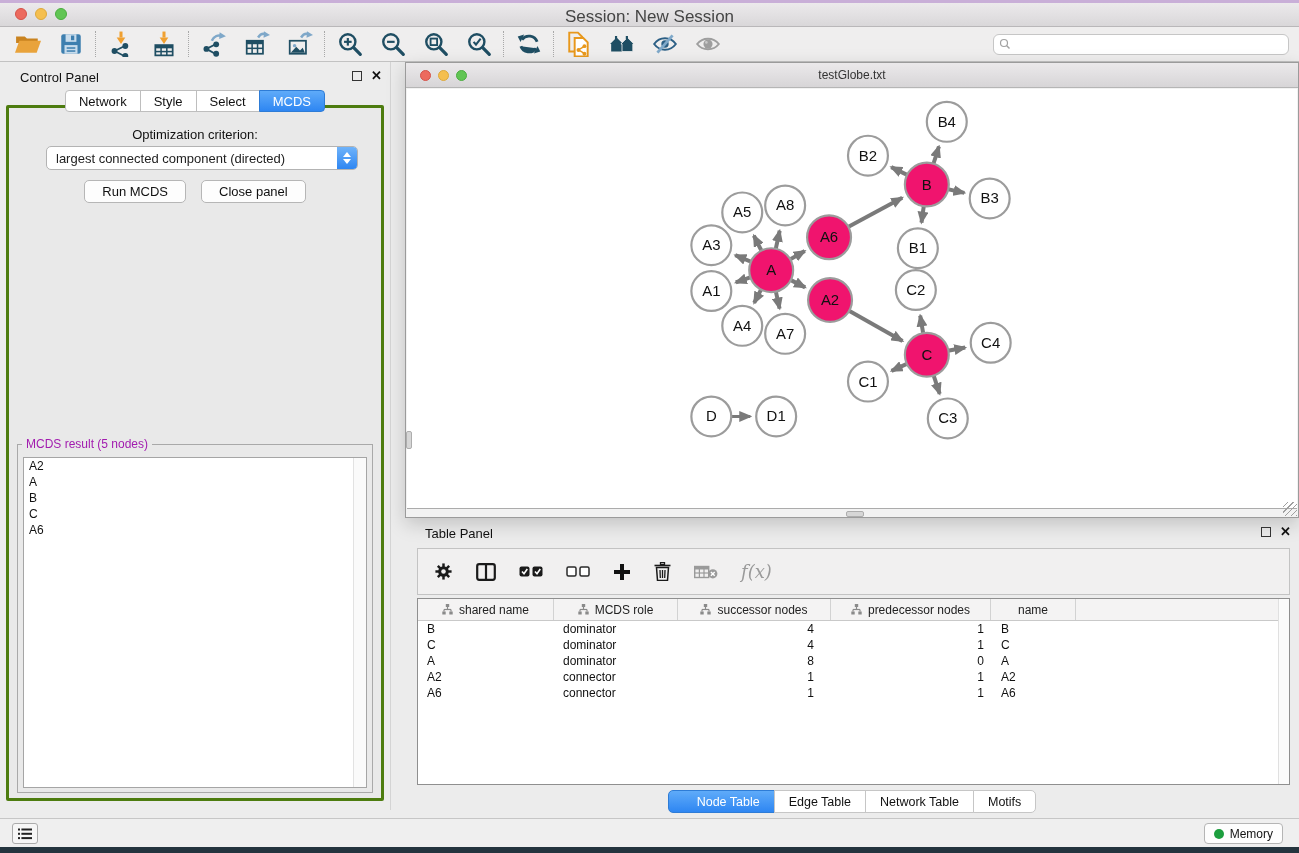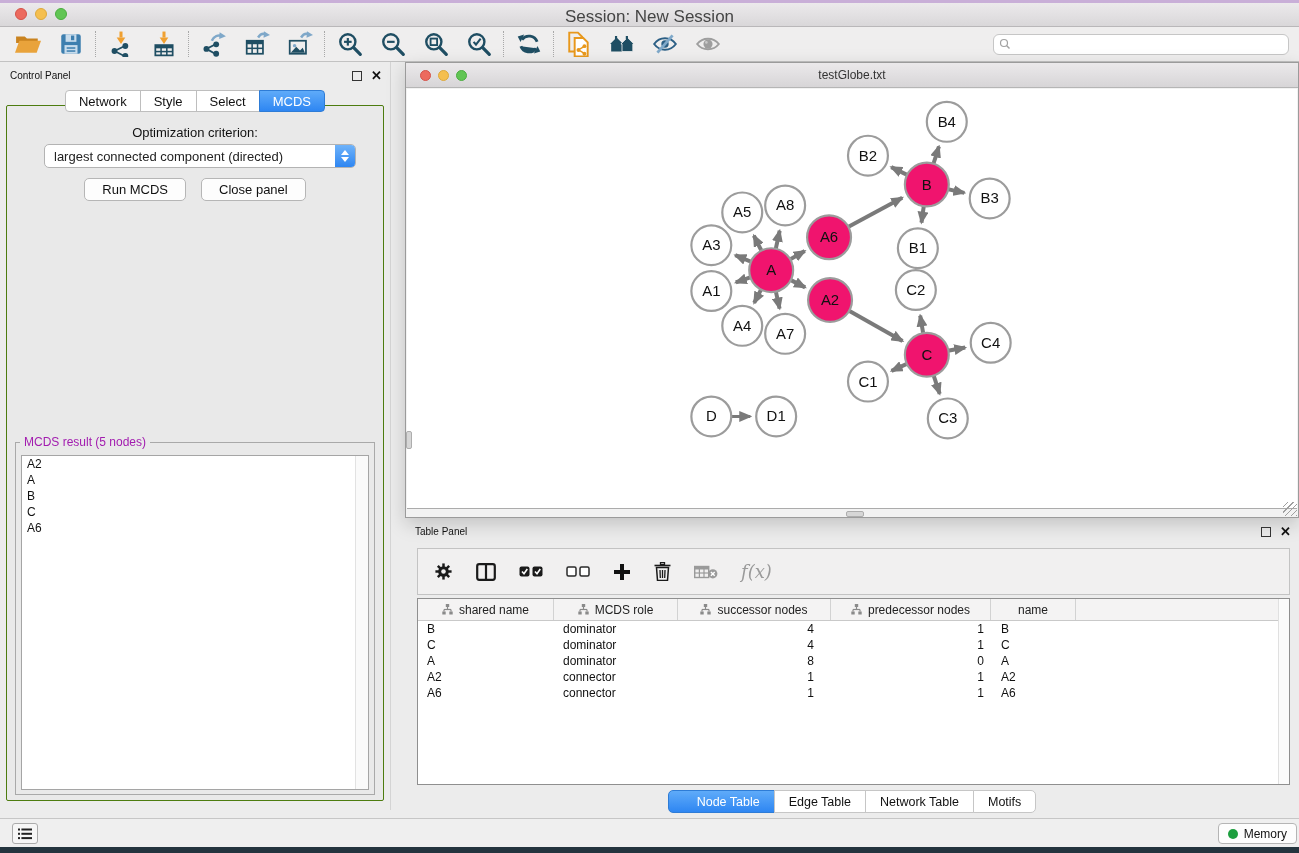--- a/index.html
+++ b/index.html
@@ -29,32 +29,32 @@
                border:1px solid #C6C6C6; border-radius:6px; display:flex; align-items:center; padding-left:5px; }
   .searchbox svg { width:12px; height:12px; opacity:.55; }
   .searchbox input { border:none; outline:none; flex:1; font-size:12px; background:transparent; padding-left:4px; font-family:"Liberation Sans",sans-serif; }
 
   
   .main { position:absolute; left:0; top:62px; width:100%; height:756px; background:#ECECEC; }
 
   
   .control-panel { position:absolute; left:0; top:0; width:391px; height:748px; border-right:1px solid #D4D4D4; }
   .panel-head { position:relative; height:28px; }
-  .panel-title { position:absolute; left:10px; top:8px; font-size:10px; color:#111; }
+  .panel-title { position:absolute; left:20px; top:8px; font-size:13px; color:#111; }
   .panel-btns { position:absolute; right:8px; top:9px; display:flex; gap:9px; align-items:center; }
   .float-btn { width:10px; height:10px; border:1.5px solid #333; background:transparent; }
   .close-btn { font-size:13px; font-weight:bold; color:#111; line-height:10px; }
   .ctab-row { position:relative; height:22px; display:flex; justify-content:center; z-index:2; }
   .ctab { height:22px; padding:0 13px; background:#fff; border:1px solid #BEBEBE; margin-left:-1px;
           font-size:13px; display:flex; align-items:center; color:#111; }
   .ctab:first-child { border-radius:4px 0 0 4px; margin-left:0; }
   .ctab:last-child { border-radius:0 4px 4px 0; }
   .ctab.sel { background:linear-gradient(#5FABF9,#2E86F2); border-color:#2E7CD6; color:#fff; }
   .cp-body { position:absolute; left:6px; right:6px; top:43px; bottom:9px; background:#E9E9E9;
-             border:1px solid #4d7c0f; border-radius:2px; }
+             border:3px solid #4d7c0f; border-radius:2px; }
   .opt-label { text-align:center; margin-top:19px; font-size:13px; color:#111; }
   .cselect { position:absolute; left:37px; top:38px; width:312px; height:24px; background:#fff;
              border:1px solid #B3B3B3; border-radius:5px; font-size:13px; display:flex; align-items:center; }
   .cselect .val { padding-left:9px; flex:1; white-space:nowrap; overflow:hidden; }
   .spinner { width:20px; height:22px; background:linear-gradient(#6FB3FA,#2E86F2); border-radius:0 4px 4px 0;
              display:flex; flex-direction:column; align-items:center; justify-content:center; gap:2px; }
   .spinner i { width:0; height:0; border-left:4px solid transparent; border-right:4px solid transparent; }
   .spinner .up { border-bottom:5px solid #fff; }
   .spinner .dn { border-top:5px solid #fff; }
   .cp-buttons { position:absolute; left:0; right:0; top:72px; display:flex; justify-content:center; gap:15px; }
@@ -108,21 +108,21 @@
   .ttab { height:23px; padding:0 14px; background:#fff; border:1px solid #C6C6C6; margin-left:-1px;
           font-size:12.5px; display:flex; align-items:center; color:#111; }
   .ttab:first-child { border-radius:5px 0 0 5px; margin-left:0; }
   .ttab:last-child { border-radius:0 5px 5px 0; }
   .ttab.sel { background:linear-gradient(#5FABF9,#2E86F2); border-color:#2E7CD6; color:#fff;padding-left:28px; }
 
   
   .statusbar { position:absolute; left:0; top:818px; width:100%; height:29px; background:#EFEFEF; border-top:1px solid #C6C6C6; }
   .list-btn { position:absolute; left:12px; top:4px; width:26px; height:21px; background:#F6F6F6;
               border:1px solid #ABABAB; border-radius:3px; display:flex; align-items:center; justify-content:center; }
-  .memory-btn { position:absolute; right:2px; top:4px; height:21px; padding:0 9px; background:#FDFDFD;
+  .memory-btn { position:absolute; right:16px; top:4px; height:21px; padding:0 9px; background:#FDFDFD;
                 border:1px solid #B5B5B5; border-radius:4px; display:flex; align-items:center; gap:6px; font-size:12px; color:#111; }
   .memdot { width:10px; height:10px; border-radius:50%; background:#1C9E3E; }
   .desktop-bottom { position:absolute; left:0; top:847px; width:100%; height:6px; background:#24343E; }
 </style>
 </head>
 <body>
 
 <div class="app">
 
   <div class="desktop-top"></div>

